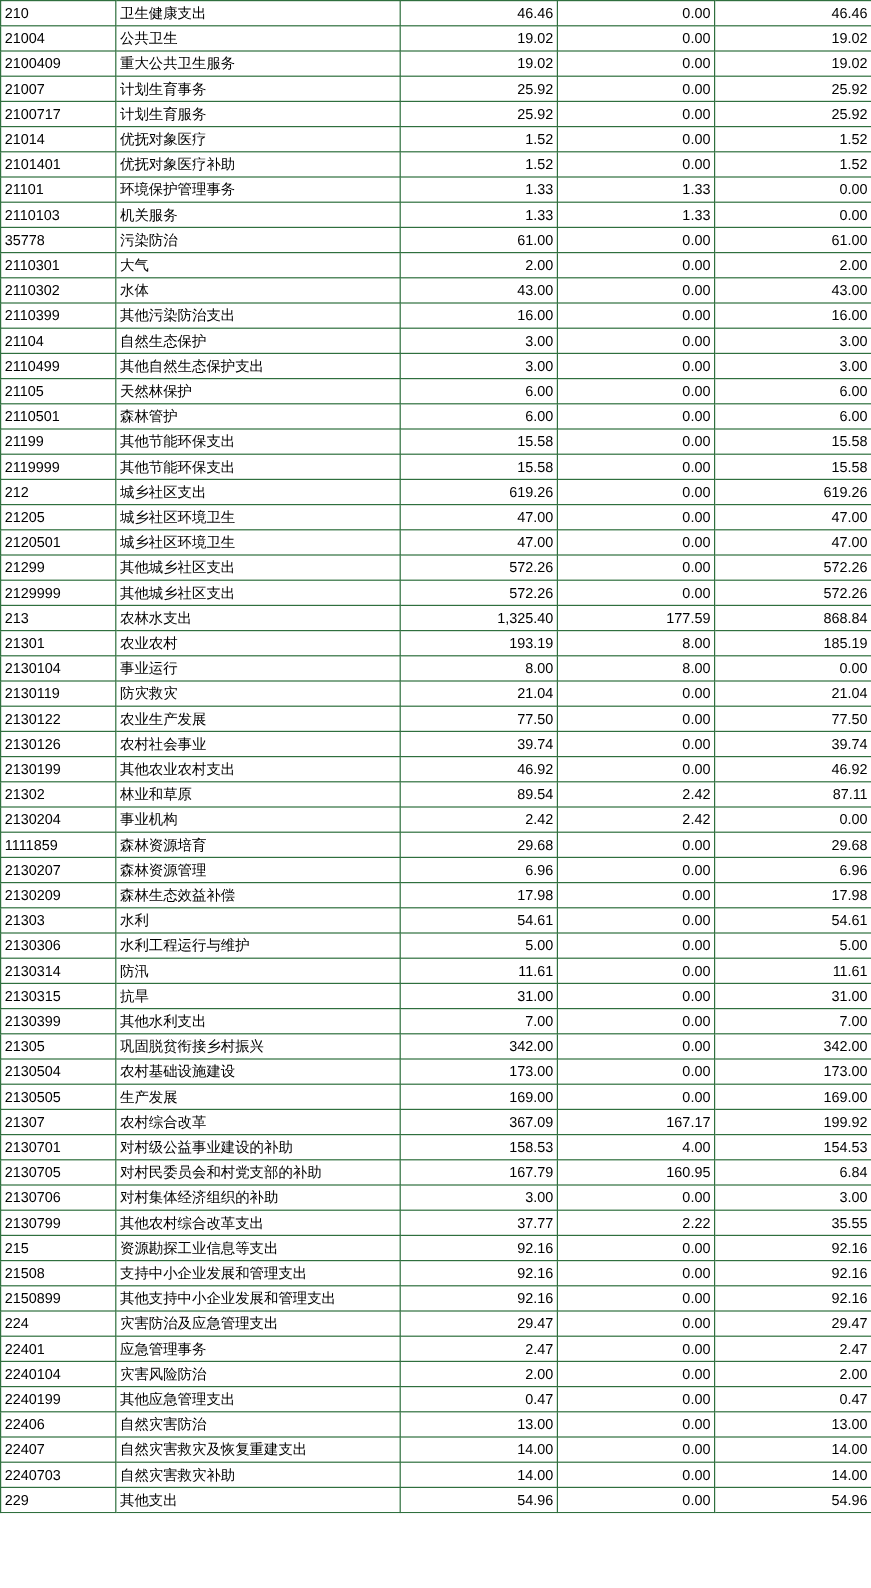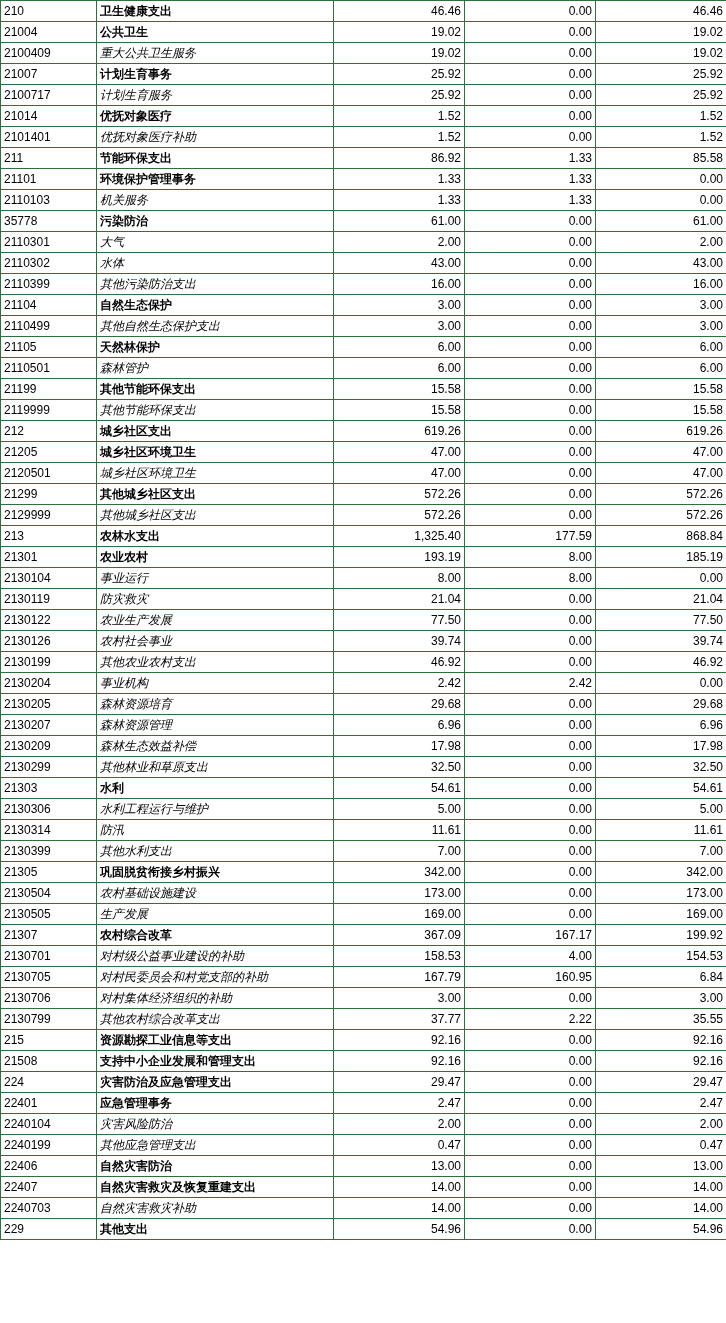--- a/index.html
+++ b/index.html
@@ -40,22 +40,22 @@
     text-align: left;
     font-family: "Liberation Sans", sans-serif;
   }
   td.name {
     text-align: left;
   }
   td.num {
     text-align: right;
     font-family: "Liberation Sans", sans-serif;
   }
-  .ind0 { padding-left: 4px; font-weight: bold; }
-  .ind1 { padding-left: 14px; font-style: italic; }
+  .ind0 { padding-left: 4px; }
+  .ind1 { padding-left: 14px; }
 </style>
 </head>
 <body>
 
 <div id="sheet">
   <table class="budget">
     <colgroup>
       <col class="c-code">
       <col class="c-name">
       <col class="c-total">
@@ -106,27 +106,20 @@
           <td class="num">1.52</td>
         </tr>
         <tr>
           <td class="code">2101401</td>
           <td class="name ind1">优抚对象医疗补助</td>
           <td class="num">1.52</td>
           <td class="num">0.00</td>
           <td class="num">1.52</td>
         </tr>
         <tr>
-          <td class="code">211</td>
-          <td class="name ind0">节能环保支出</td>
-          <td class="num">86.92</td>
-          <td class="num">1.33</td>
-          <td class="num">85.58</td>
-        </tr>
-        <tr>
           <td class="code">21101</td>
           <td class="name ind0">环境保护管理事务</td>
           <td class="num">1.33</td>
           <td class="num">1.33</td>
           <td class="num">0.00</td>
         </tr>
         <tr>
           <td class="code">2110103</td>
           <td class="name ind1">机关服务</td>
           <td class="num">1.33</td>
@@ -281,74 +274,81 @@
           <td class="num">39.74</td>
         </tr>
         <tr>
           <td class="code">2130199</td>
           <td class="name ind1">其他农业农村支出</td>
           <td class="num">46.92</td>
           <td class="num">0.00</td>
           <td class="num">46.92</td>
         </tr>
         <tr>
+          <td class="code">21302</td>
+          <td class="name ind0">林业和草原</td>
+          <td class="num">89.54</td>
+          <td class="num">2.42</td>
+          <td class="num">87.11</td>
+        </tr>
+        <tr>
           <td class="code">2130204</td>
           <td class="name ind1">事业机构</td>
           <td class="num">2.42</td>
           <td class="num">2.42</td>
           <td class="num">0.00</td>
         </tr>
         <tr>
-          <td class="code">2130205</td>
+          <td class="code">1111859</td>
           <td class="name ind1">森林资源培育</td>
           <td class="num">29.68</td>
           <td class="num">0.00</td>
           <td class="num">29.68</td>
         </tr>
         <tr>
           <td class="code">2130207</td>
           <td class="name ind1">森林资源管理</td>
           <td class="num">6.96</td>
           <td class="num">0.00</td>
           <td class="num">6.96</td>
         </tr>
         <tr>
           <td class="code">2130209</td>
           <td class="name ind1">森林生态效益补偿</td>
           <td class="num">17.98</td>
           <td class="num">0.00</td>
           <td class="num">17.98</td>
         </tr>
         <tr>
-          <td class="code">2130299</td>
-          <td class="name ind1">其他林业和草原支出</td>
-          <td class="num">32.50</td>
-          <td class="num">0.00</td>
-          <td class="num">32.50</td>
-        </tr>
-        <tr>
           <td class="code">21303</td>
           <td class="name ind0">水利</td>
           <td class="num">54.61</td>
           <td class="num">0.00</td>
           <td class="num">54.61</td>
         </tr>
         <tr>
           <td class="code">2130306</td>
           <td class="name ind1">水利工程运行与维护</td>
           <td class="num">5.00</td>
           <td class="num">0.00</td>
           <td class="num">5.00</td>
         </tr>
         <tr>
           <td class="code">2130314</td>
           <td class="name ind1">防汛</td>
           <td class="num">11.61</td>
           <td class="num">0.00</td>
           <td class="num">11.61</td>
+        </tr>
+        <tr>
+          <td class="code">2130315</td>
+          <td class="name ind1">抗旱</td>
+          <td class="num">31.00</td>
+          <td class="num">0.00</td>
+          <td class="num">31.00</td>
         </tr>
         <tr>
           <td class="code">2130399</td>
           <td class="name ind1">其他水利支出</td>
           <td class="num">7.00</td>
           <td class="num">0.00</td>
           <td class="num">7.00</td>
         </tr>
         <tr>
           <td class="code">21305</td>
@@ -409,20 +409,27 @@
         <tr>
           <td class="code">215</td>
           <td class="name ind0">资源勘探工业信息等支出</td>
           <td class="num">92.16</td>
           <td class="num">0.00</td>
           <td class="num">92.16</td>
         </tr>
         <tr>
           <td class="code">21508</td>
           <td class="name ind0">支持中小企业发展和管理支出</td>
+          <td class="num">92.16</td>
+          <td class="num">0.00</td>
+          <td class="num">92.16</td>
+        </tr>
+        <tr>
+          <td class="code">2150899</td>
+          <td class="name ind1">其他支持中小企业发展和管理支出</td>
           <td class="num">92.16</td>
           <td class="num">0.00</td>
           <td class="num">92.16</td>
         </tr>
         <tr>
           <td class="code">224</td>
           <td class="name ind0">灾害防治及应急管理支出</td>
           <td class="num">29.47</td>
           <td class="num">0.00</td>
           <td class="num">29.47</td>

